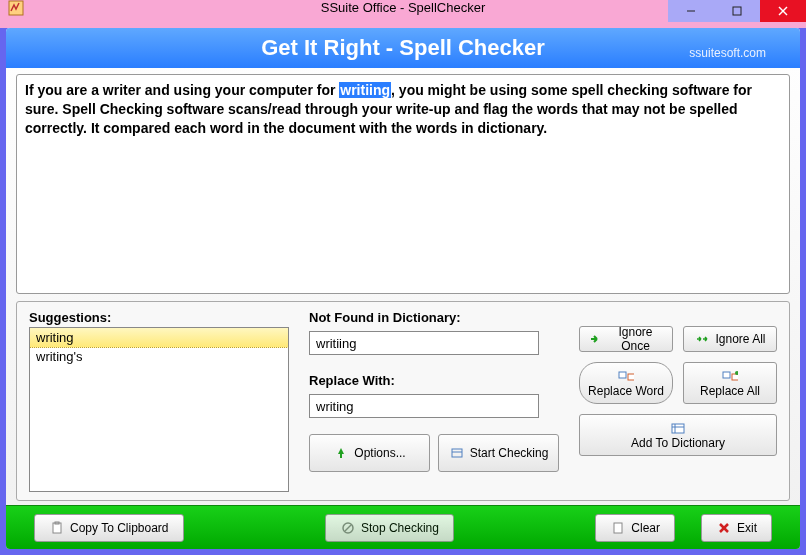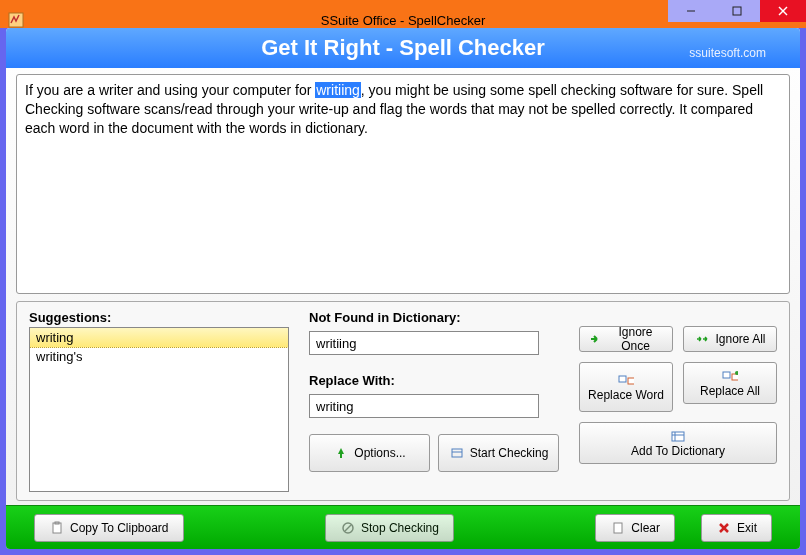--- a/index.html
+++ b/index.html
@@ -13,23 +13,23 @@
     overflow: hidden;
   }
   .window {
     width: 806px;
     height: 555px;
     background: #6666ef;
     position: relative;
   }
   .titlebar {
     height: 28px;
-    background: #f97316;
+    background: #f9a8d4;
     display: flex;
-    align-items: flex-end;
+    align-items: flex-start;
     position: relative;
     color: #000;
   }
   .titlebar-icon {
     width: 16px; height: 16px;
     margin: 0 6px 0 8px;
     display: flex; align-items:center; justify-content:center;
   }
   .titlebar-title {
     position:absolute;
@@ -91,20 +91,21 @@
     margin: 6px 10px 4px 10px;
     flex: 0 0 220px;
     background:#fff;
     border:1px solid #999;
     border-radius:3px;
     padding: 6px 8px;
     font-size: 14px;
     color:#000;
     line-height: 1.35;
     overflow:auto;
+    font-weight:bold;
   }
   .text-panel .highlight {
     background:#2a7eff;
     color:#fff;
     padding: 0 1px;
   }
   .controls-panel {
     margin: 3px 10px 4px 10px;
     flex: 1 1 auto;
     background:#f8f8f8;
@@ -298,21 +299,21 @@
             <span>Ignore Once</span>
           </button>
           <button class="btn small">
             <span class="icon-wrap">
                 <svg width="14" height="14">
                   <path d="M2 7 L6 7 M6 7 L4 5 M6 7 L4 9 M8 7 L12 7 M12 7 L10 5 M12 7 L10 9" stroke="#20a020" stroke-width="1.5" fill="none"></path>
                 </svg>
               </span>
             <span>Ignore All</span>
           </button>
-          <button class="btn" style="height:50px;flex-direction:column;gap:1px;">
+          <button class="btn" style="height:42px;flex-direction:column;gap:1px;border-radius:18px;">
             <span class="icon-wrap">
                 <svg width="18" height="14">
                   <rect x="1" y="3" width="7" height="6" fill="#fff" stroke="#5080c0"></rect>
                   <rect x="10" y="5" width="7" height="6" fill="#fff" stroke="#d06030"></rect>
                 </svg>
               </span>
             <span>Replace Word</span>
           </button>
           <button class="btn" style="height:42px;flex-direction:column;gap:1px;">
             <span class="icon-wrap">

